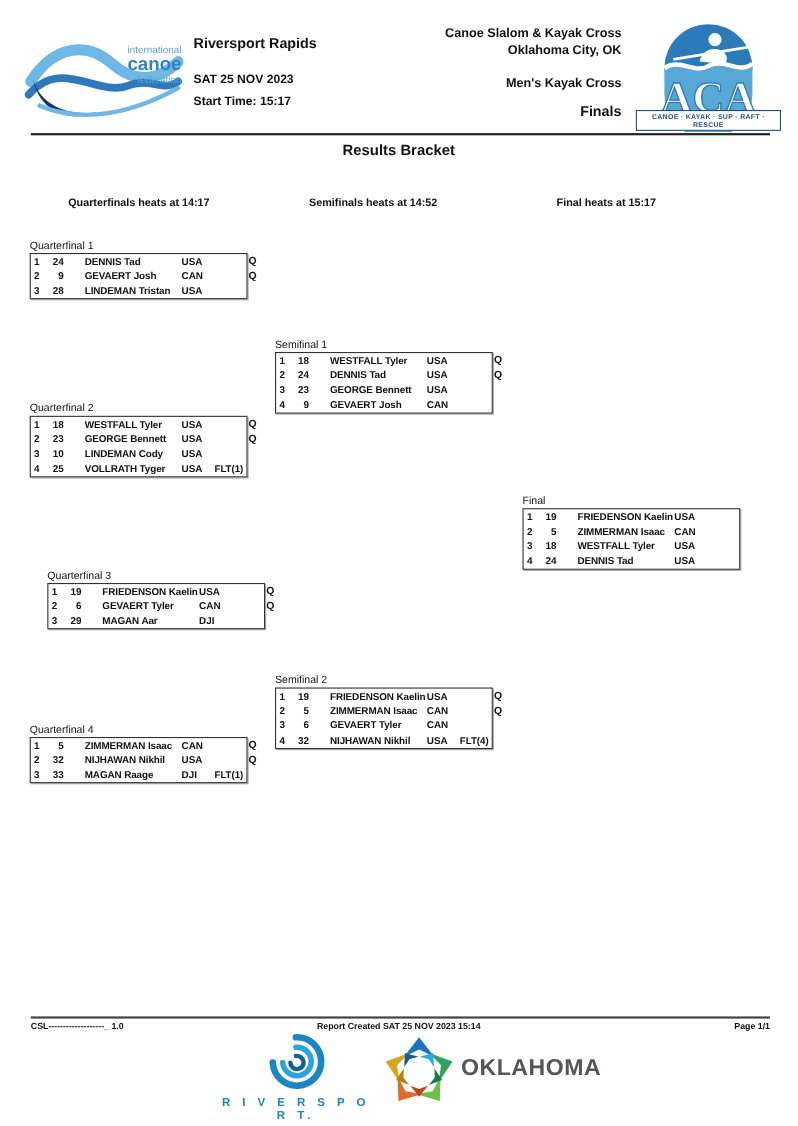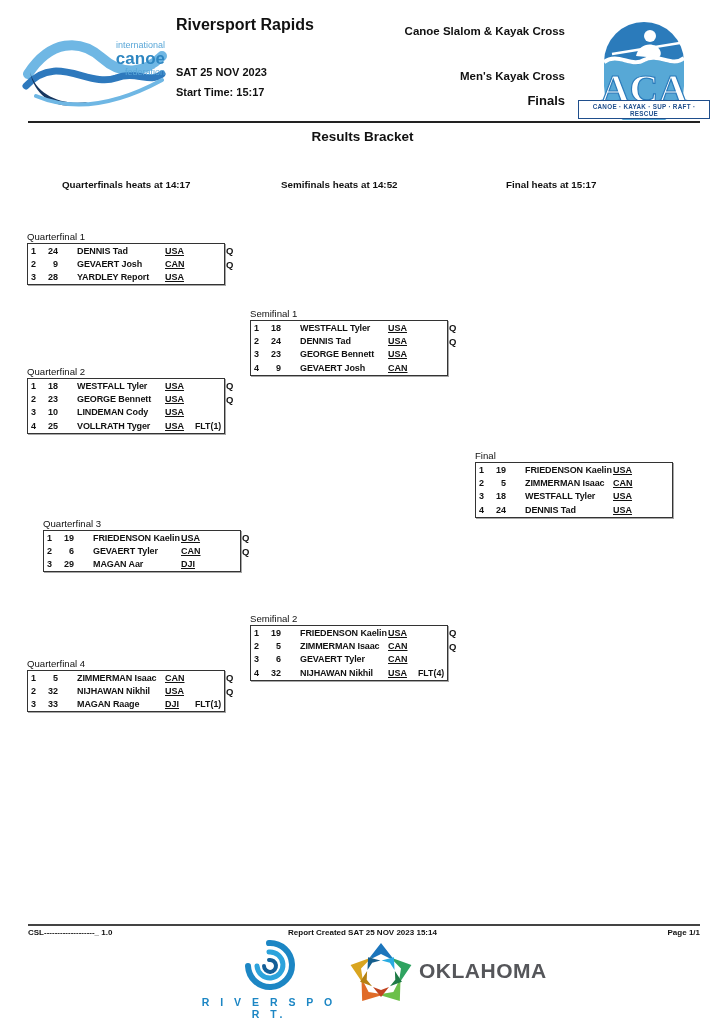--- a/index.html
+++ b/index.html
@@ -2,21 +2,21 @@
 <html><head>
 <meta charset="utf-8">
 <style>
   html,body{margin:0;padding:0;background:#fff;}
   body{width:725px;height:1024px;position:relative;overflow:hidden;
        font-family:"Liberation Sans",sans-serif;color:#111;}
   .abs{position:absolute;}
 
   
   .icf-logo{left:22px;top:22px;width:145px;height:92px;}
-  .hl-title{left:176px;top:16px;font-size:16px;font-weight:700;}
+  .hl-title{left:176px;top:32px;font-size:13px;font-weight:700;}
   .hl-date{left:176px;top:66px;font-size:11px;font-weight:700;}
   .hl-start{left:176px;top:86px;font-size:11px;font-weight:700;}
   .hr-block1{right:160px;top:24px;text-align:right;font-size:11.5px;font-weight:700;line-height:14.5px;width:250px;}
   .hr-cat{right:160px;top:70px;text-align:right;font-size:11.5px;font-weight:700;width:250px;}
   .hr-phase{right:160px;top:93px;text-align:right;font-size:13px;font-weight:700;width:250px;}
   .aca-logo{left:578px;top:20px;width:132px;height:100px;}
   .aca-strip{left:578px;top:100px;width:130px;border:1.5px solid #1f4e8c;background:#fff;
              font-size:6.3px;font-weight:700;color:#1f4e8c;text-align:center;
              letter-spacing:0.3px;padding:1.5px 0;}
   .rule-top{left:28px;top:121px;width:672px;height:2px;background:#222;}
@@ -30,24 +30,24 @@
 
   
   .btable{position:absolute;width:220px;}
   .t-label{font-size:9.6px;font-weight:400;margin-bottom:1px;white-space:nowrap;}
   .t-box{width:196px;border:1.4px solid #333;box-shadow:1px 1px 0 rgba(60,60,60,.45);background:#fff;}
   .t-row{position:relative;display:flex;align-items:center;height:13.4px;
          font-size:9px;font-weight:700;white-space:nowrap;}
   .c-rank{width:11px;padding-left:3px;flex:none;}
   .c-bib{width:16px;text-align:right;flex:none;}
   .c-name{margin-left:19px;width:88px;flex:none;letter-spacing:-0.1px;}
-  .c-noc{width:30px;flex:none;text-decoration:underline;}
+  .c-noc{width:30px;flex:none;}
   .c-note{flex:1;text-align:right;padding-right:17px;font-size:8.8px;}
   .c-q{position:absolute;right:-16px;width:14px;text-align:left;font-size:9.5px;font-weight:700;}
-  .t-qf1{left:27px;top:231px;}
+  .t-qf1{left:27px;top:218px;}
   .t-qf2{left:27px;top:366px;}
   .t-qf3{left:27px;top:518px;padding-left:16px;}
   .t-qf4{left:27px;top:658px;}
   .t-sf1{left:250px;top:308px;}
   .t-sf2{left:250px;top:613px;}
   .t-final{left:475px;top:450px;}
 
   
   .rule-bottom{left:28px;top:924px;width:672px;height:1.5px;background:#444;}
   .ft{font-size:8px;font-weight:700;top:928px;white-space:nowrap;}
@@ -75,20 +75,21 @@
     <text x="143" y="53" text-anchor="end" font-size="9" fill="#5aa7d8" font-family="Liberation Sans, sans-serif">federation</text>
   </svg>
 </div>
 
 <div class="abs hl-title">Riversport Rapids</div>
 <div class="abs hl-date">SAT 25 NOV 2023</div>
 <div class="abs hl-start">Start Time: 15:17</div>
 
 <div class="abs hr-block1">
   <div>Canoe Slalom &amp; Kayak Cross</div>
+  <div>Oklahoma City, OK</div>
 </div>
 <div class="abs hr-cat">Men's Kayak Cross</div>
 <div class="abs hr-phase">Finals</div>
 
 <div class="abs aca-logo">
   <svg width="132" height="100" viewBox="0 0 132 100">
     <circle cx="66" cy="42" r="40" fill="#2b7bbb"></circle>
     <path d="M26,42 C40,34 54,50 66,42 C80,34 94,50 106,40 L106,66 A40,40 0 0 1 26,66 Z" fill="#57a8d6"></path>
     <path d="M26,42 C40,32 54,48 66,40 C80,32 94,48 106,38" fill="none" stroke="#ffffff" stroke-width="4"></path>
     <circle cx="72" cy="16" r="6" fill="#ffffff"></circle>
@@ -121,21 +122,21 @@
         <span class="c-rank">2</span>
         <span class="c-bib">9</span>
         <span class="c-name">GEVAERT Josh</span>
         <span class="c-noc">CAN</span>
         <span class="c-note"></span>
         <span class="c-q">Q</span>
       </div>
       <div class="t-row">
         <span class="c-rank">3</span>
         <span class="c-bib">28</span>
-        <span class="c-name">YARDLEY Report</span>
+        <span class="c-name">LINDEMAN Tristan</span>
         <span class="c-noc">USA</span>
         <span class="c-note"></span>
         <span class="c-q"></span>
       </div>
     </div>
 </div>
 <div class="btable t-qf2">
   <div class="t-label">Quarterfinal 2</div>
   <div class="t-box">
       <div class="t-row">

